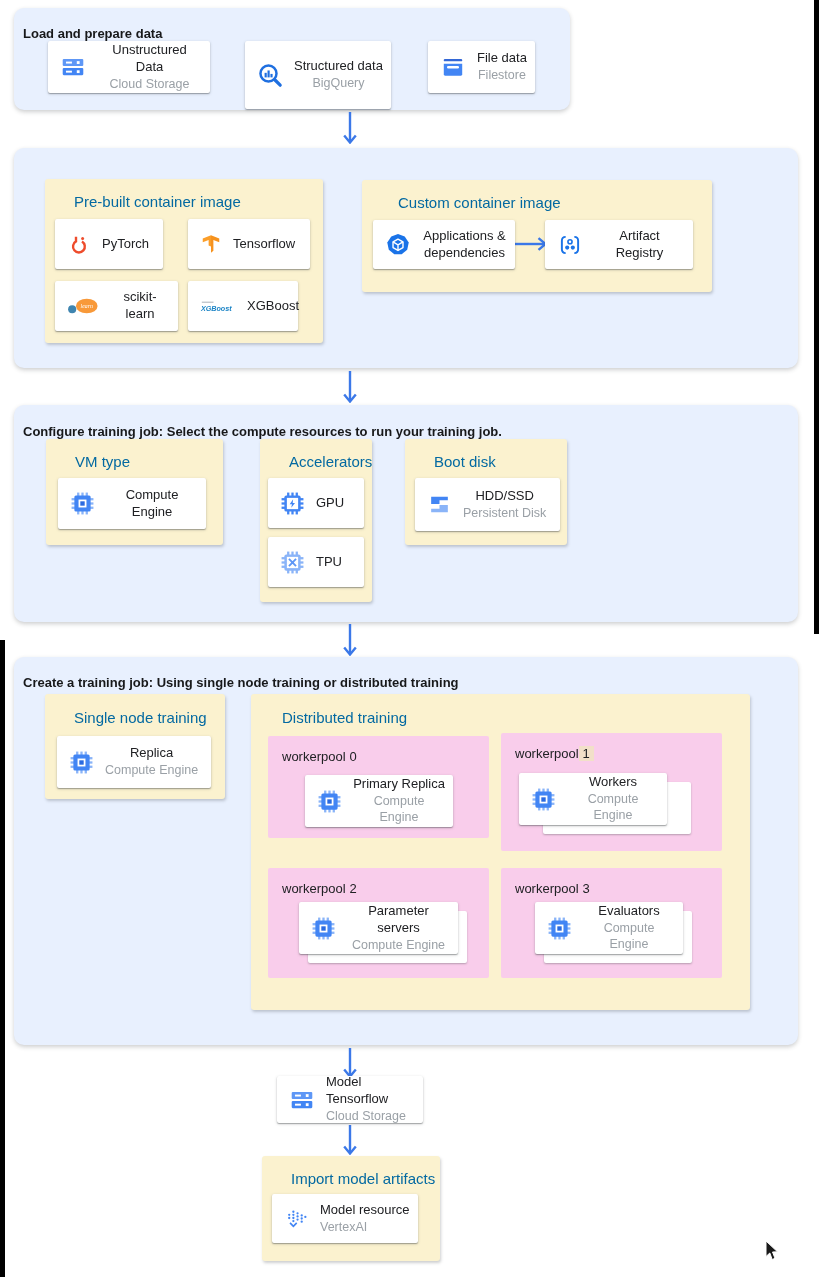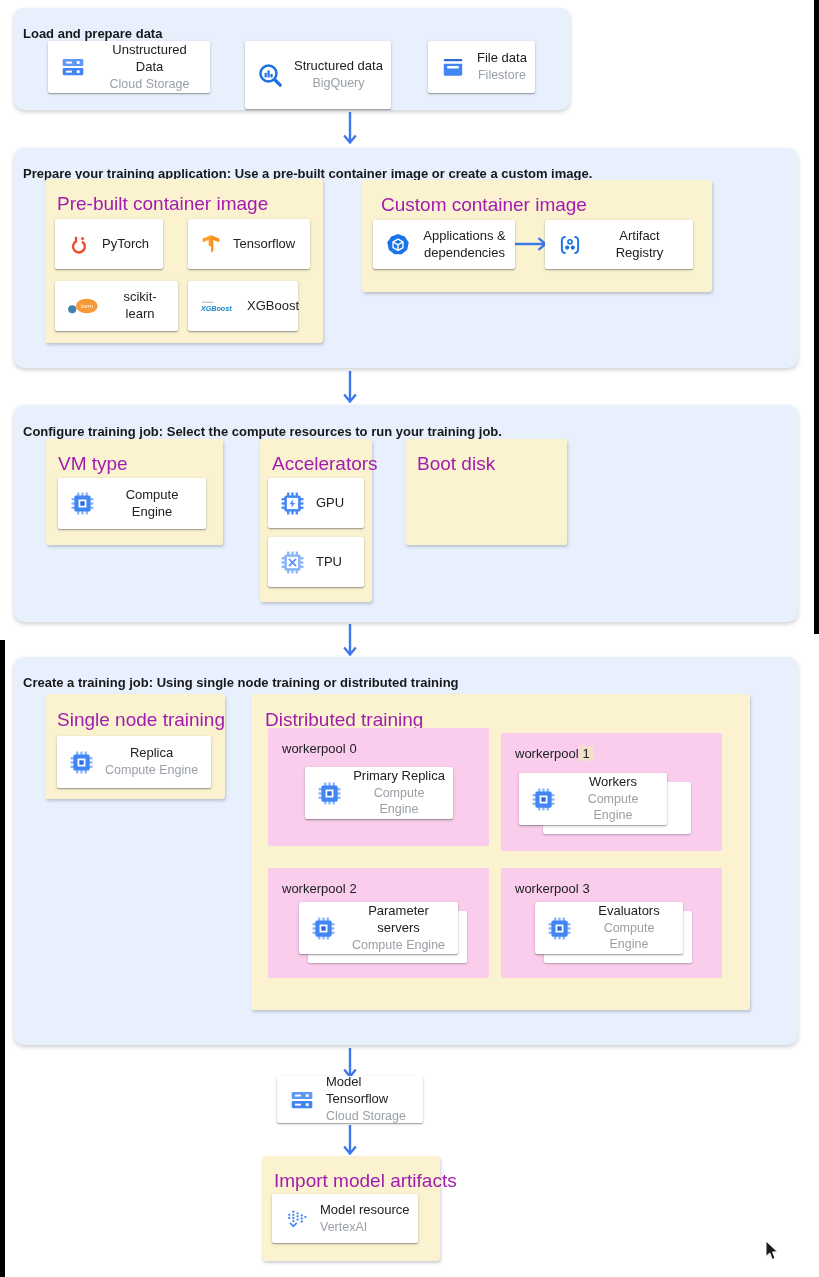--- a/index.html
+++ b/index.html
@@ -5,21 +5,21 @@
   html,body { margin:0; padding:0; background:#fff; }
   .page { position:relative; width:819px; height:1277px; background:#fff; overflow:hidden;
           font-family:"Liberation Sans", sans-serif; }
   .abs { position:absolute; }
   .panel-blue { position:absolute; background:#e8f0fe; border-radius:10px;
                 box-shadow:0 2px 4px rgba(60,64,67,.25);text-align:center; }
   .panel-yellow { position:absolute; background:#fbf2cf; border-radius:3px;
                   box-shadow:1px 2px 3px rgba(60,64,67,.25); }
   .panel-pink { position:absolute; background:#f9cdeb; border-radius:2px; }
   .sec-h { position:absolute; font-size:13px; font-weight:700; color:#17181a; white-space:nowrap; }
-  .pan-h { position:absolute; font-size:19px; color:#a21caf; white-space:nowrap; }
+  .pan-h { position:absolute; font-size:15px; color:#0369a1; white-space:nowrap;margin-left:17px; }
   .wp-label { position:absolute; font-size:13px; color:#202124; white-space:nowrap; }
   .wp-num { padding:0 4px; }
   .wp-num.hl { background:#f2e0c9; }
   .card { position:absolute; background:#fff; border-radius:2px;
           box-shadow:0 1px 1px rgba(60,64,67,.35), 0 1px 3px rgba(60,64,67,.25);
           display:flex; align-items:center; gap:11px; padding:0 8px 0 12px; box-sizing:border-box; z-index:2; }
   .ghost { position:absolute; background:#fff; border-radius:2px; z-index:1;
            box-shadow:0 1px 2px rgba(60,64,67,.35); }
   .txt { line-height:1.3; }
   .title { font-size:13px; color:#202124; }
@@ -80,21 +80,20 @@
         </div>
     </div>
   </section>
 
   <svg class="abs" style="left:341px;top:112px" width="18" height="32">
     <path d="M9 0 V29" stroke="#3b78e8" stroke-width="2.4" fill="none"></path>
     <path d="M3.2 23.5 L9 30.5 L14.8 23.5" fill="none" stroke="#3b78e8" stroke-width="2.4"></path>
   </svg>
 
   <section class="panel-blue" style="left:14px;top:148px;width:784px;height:220px">
-    <h2 class="sec-h" style="left:9px;top:7px">Prepare your training application: Use a pre-built container image or create a custom image.</h2>
 
     <div class="panel-yellow" style="left:31px;top:31px;width:278px;height:164px">
       <div class="pan-h" style="left:12px;top:14px">Pre-built container image</div>
 
       <div class="card" style="left:10px;top:40px;width:108px;height:50px">
         <svg class="icon" width="24" height="24" viewBox="0 0 24 24">
           <path d="M9 4.8v4.6a5.9 5.9 0 1 0 6 .1" fill="none" stroke="#ee4c2c" stroke-width="2.4"></path>
           <circle cx="15.6" cy="6.4" r="1.5" fill="#ee4c2c"></circle>
         </svg>
         <div class="txt">
@@ -252,20 +251,30 @@
           <rect x="11.1" y="11.1" width="1.8" height="1.8" fill="#5e97f6"></rect>
         </svg>
         <div class="txt">
             <div class="title">TPU</div>
           </div>
       </div>
     </div>
 
     <div class="panel-yellow" style="left:391px;top:34px;width:162px;height:106px">
       <div class="pan-h" style="left:12px;top:14px">Boot disk</div>
+      <div class="card" style="left:10px;top:39px;width:145px;height:53px">
+        <svg class="icon" width="25" height="25" viewBox="0 0 24 24">
+          <polygon points="4,4.5 20,4.5 20,8 12,8 12,11.5 4,11.5" fill="#4285f4"></polygon>
+          <polygon points="20,19.5 4,19.5 4,16 12,16 12,12.5 20,12.5" fill="#8ab4f8"></polygon>
+        </svg>
+        <div class="txt">
+            <div class="title">HDD/SSD</div>
+          <div class="sub">Persistent Disk</div>
+          </div>
+      </div>
     </div>
   </section>
 
   <svg class="abs" style="left:341px;top:624px" width="18" height="32">
     <path d="M9 0 V29" stroke="#3b78e8" stroke-width="2.4" fill="none"></path>
     <path d="M3.2 23.5 L9 30.5 L14.8 23.5" fill="none" stroke="#3b78e8" stroke-width="2.4"></path>
   </svg>
 
   <section class="panel-blue" style="left:14px;top:657px;width:784px;height:388px">
     <h2 class="sec-h" style="left:9px;top:7px">Create a training job: Using single node training or distributed training</h2>
@@ -295,21 +304,21 @@
         <div class="txt">
             <div class="title">Replica</div>
           <div class="sub">Compute Engine</div>
           </div>
       </div>
     </div>
 
     <div class="panel-yellow" style="left:237px;top:37px;width:499px;height:316px">
       <div class="pan-h" style="left:14px;top:15px">Distributed training</div>
 
-      <div class="panel-pink" style="left:17px;top:34px;width:221px;height:118px">
+      <div class="panel-pink" style="left:17px;top:42px;width:221px;height:102px">
         <div class="wp-label" style="left:14px;top:13px">
           <span>workerpool</span><span class="wp-num">0</span>
         </div>
         <div class="card" style="left:37px;top:39px;width:148px;height:52px">
           <svg class="icon" width="25" height="25" viewBox="0 0 24 24">
             <g fill="#8ab4f8">
                 <rect x="6.8" y="1.5" width="2.2" height="3.4"></rect>
                 <rect x="10.9" y="1.5" width="2.2" height="3.4"></rect>
                 <rect x="15" y="1.5" width="2.2" height="3.4"></rect>
             <rect x="6.8" y="19.1" width="2.2" height="3.4"></rect>

